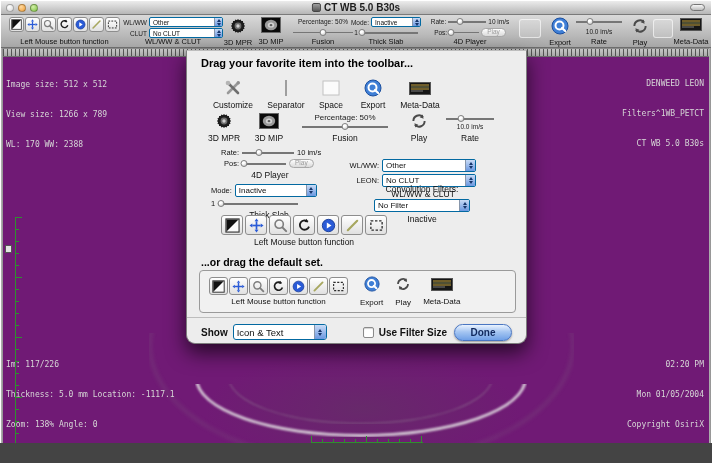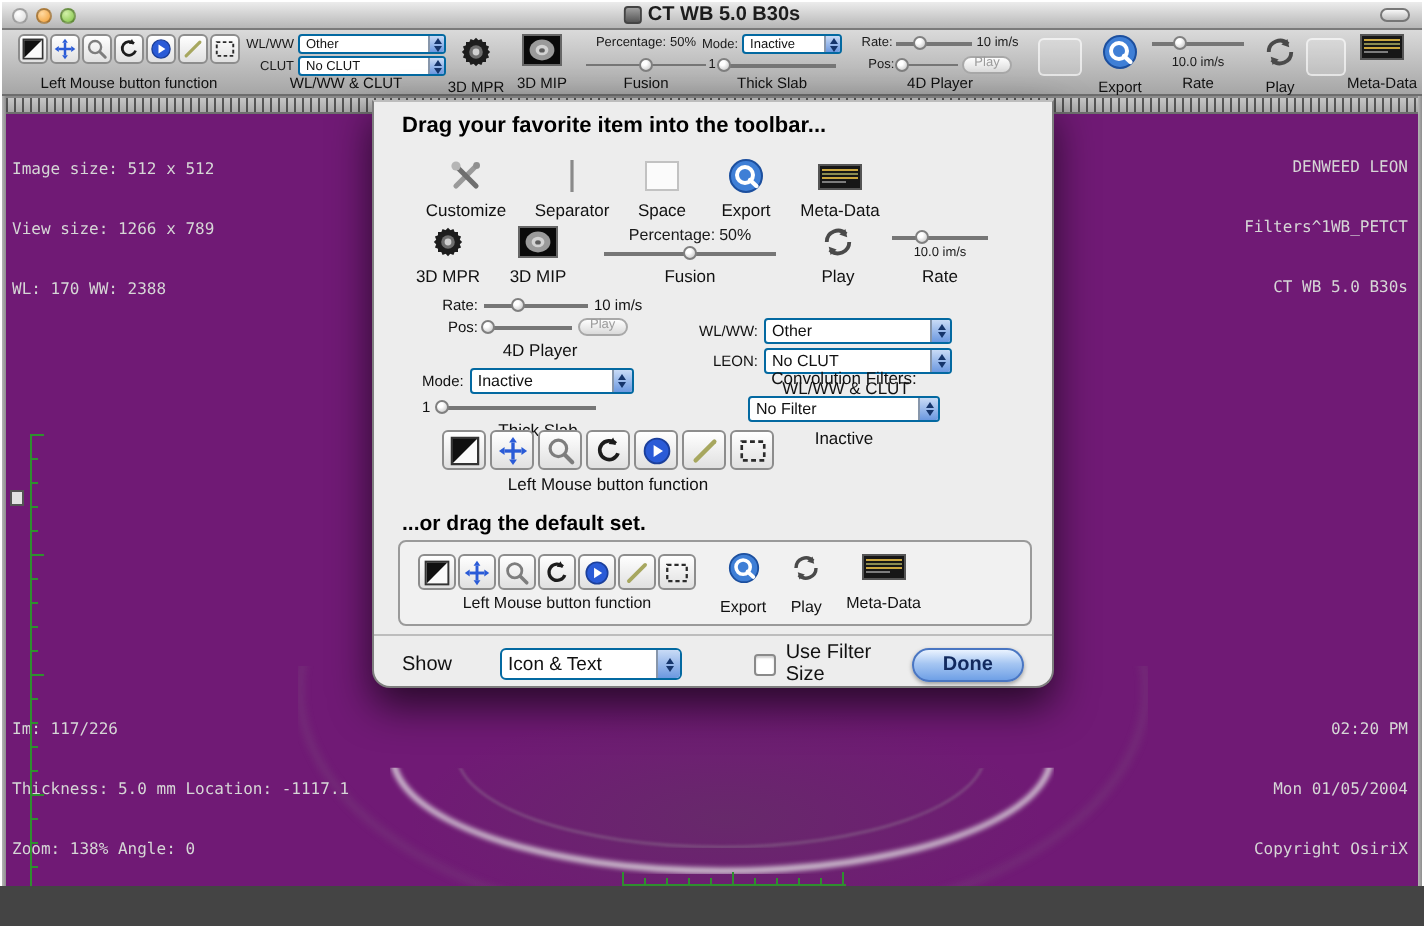--- a/index.html
+++ b/index.html
@@ -95,21 +95,21 @@
   .dbtn{width:22px;height:20px;background:linear-gradient(#ffffff,#e0e0e0);border:1px solid #8d8d8d;border-radius:3px;display:flex;align-items:center;justify-content:center;}
   .dbtn svg{width:15px;height:15px;}
   .ddef-title{position:absolute;left:14px;top:205px;font-size:10.5px;font-weight:bold;color:#000;}
   .dbox{position:absolute;left:12px;top:219px;width:317px;height:43px;border:1px solid #9a9a9a;border-radius:4px;display:flex;align-items:center;padding:0 9px;gap:12px;background:rgba(255,255,255,.25);}
   .sbtn{width:19px;height:18px;background:linear-gradient(#ffffff,#e0e0e0);border:1px solid #8d8d8d;border-radius:3px;display:flex;align-items:center;justify-content:center;}
   .sbtn svg{width:13px;height:13px;}
   .dsgroup{display:flex;flex-direction:column;align-items:center;}
   .dsgroup .dlab{font-size:8px;}
   .ddivider{position:absolute;left:0;right:0;top:266px;height:1px;background:#bdbdbd;}
   .dbottom{position:absolute;left:14px;right:14px;top:272px;height:18px;display:flex;align-items:center;}
-  .blab{font-size:10px;font-weight:normal;color:#111;}
+  .blab{font-size:10px;font-weight:bold;color:#111;}
   .checkbox{width:11px;height:11px;border:1px solid #8a8a8a;border-radius:2px;background:#fff;box-shadow:inset 0 1px 1px rgba(0,0,0,.18);}
   .done{margin-left:auto;width:58px;height:17px;border-radius:9px;background:linear-gradient(#eaf3ff,#a6c6f2 45%,#6fa0e6);border:1px solid #4a76c2;color:#11295e;font-weight:bold;font-size:10px;display:flex;align-items:center;justify-content:center;box-shadow:0 1px 2px rgba(0,0,0,.35);}
 </style>
 </head>
 <body>
 
 <div class="screen">
   <div class="window">
 
     <div class="titlebar">
@@ -721,21 +721,21 @@
                 <line x1="2" y1="9" x2="14" y2="9" stroke="#7c7c7c"></line>
               </svg></span>
           <span class="dlab">Meta-Data</span>
         </div>
       </div>
 
       <div class="ddivider"></div>
 
       <div class="dbottom">
         <span class="blab">Show</span>
-        <span class="popup lg" style="margin-left:24px;">
+        <span class="popup lg" style="margin-left:5px;">
             <span class="ptxt">Icon &amp; Text</span>
             <span class="pcap">
               <i class="up"></i>
               <i class="dn"></i>
             </span>
           </span>
         <span class="checkbox" style="margin-left:36px;"></span>
         <span class="blab" style="margin-left:5px;">Use Filter Size</span>
         <span class="done">Done</span>
       </div>

